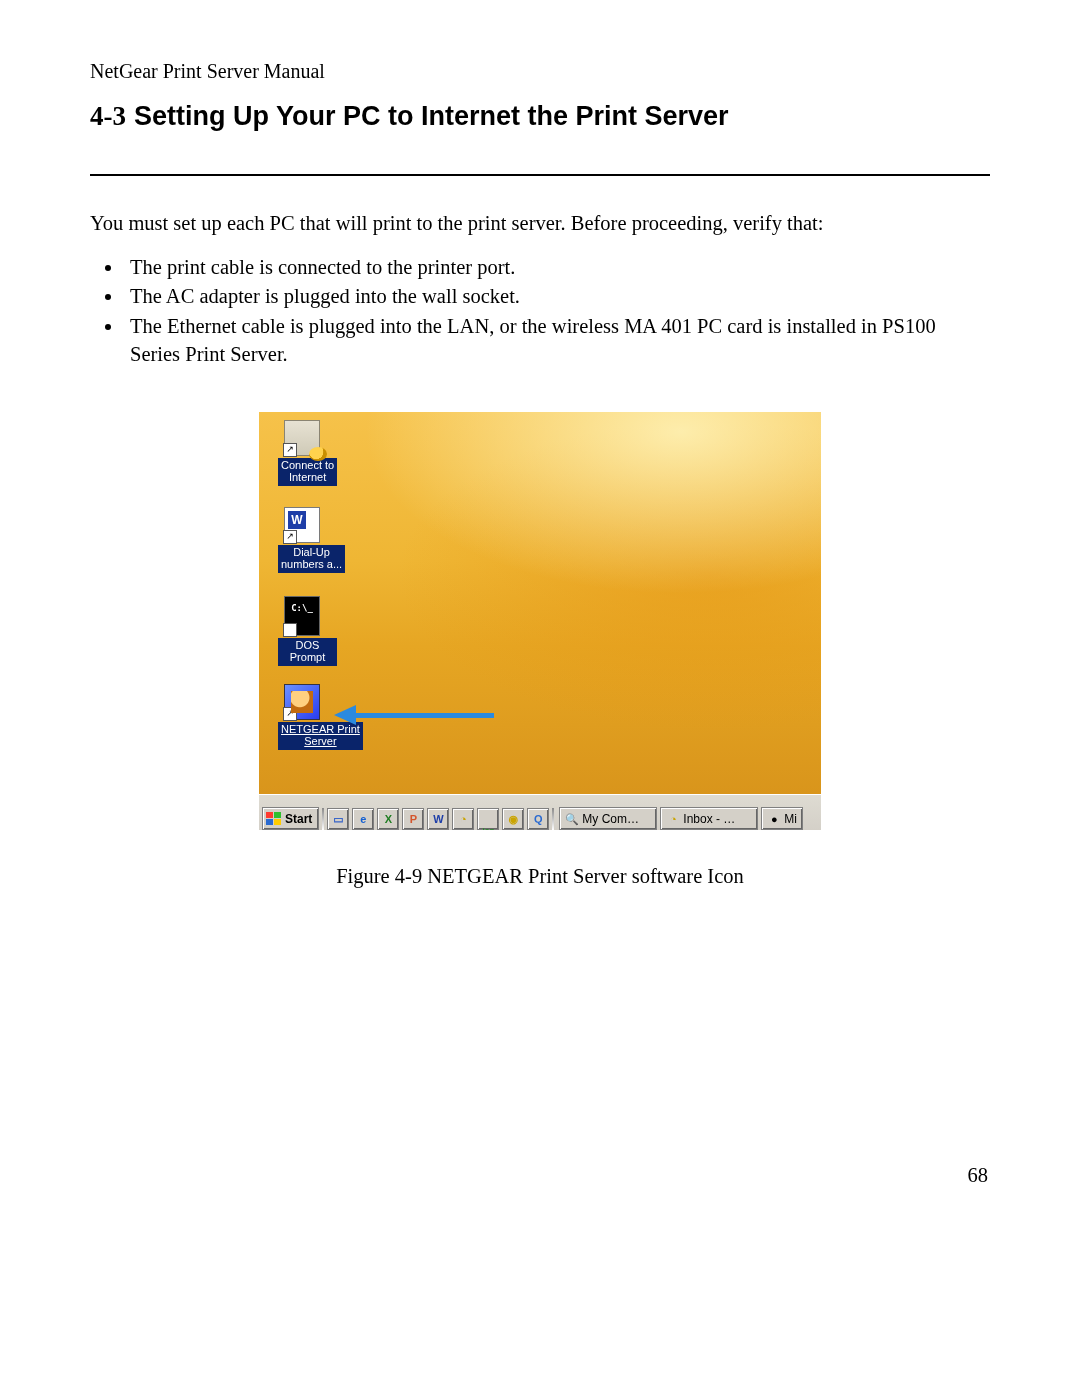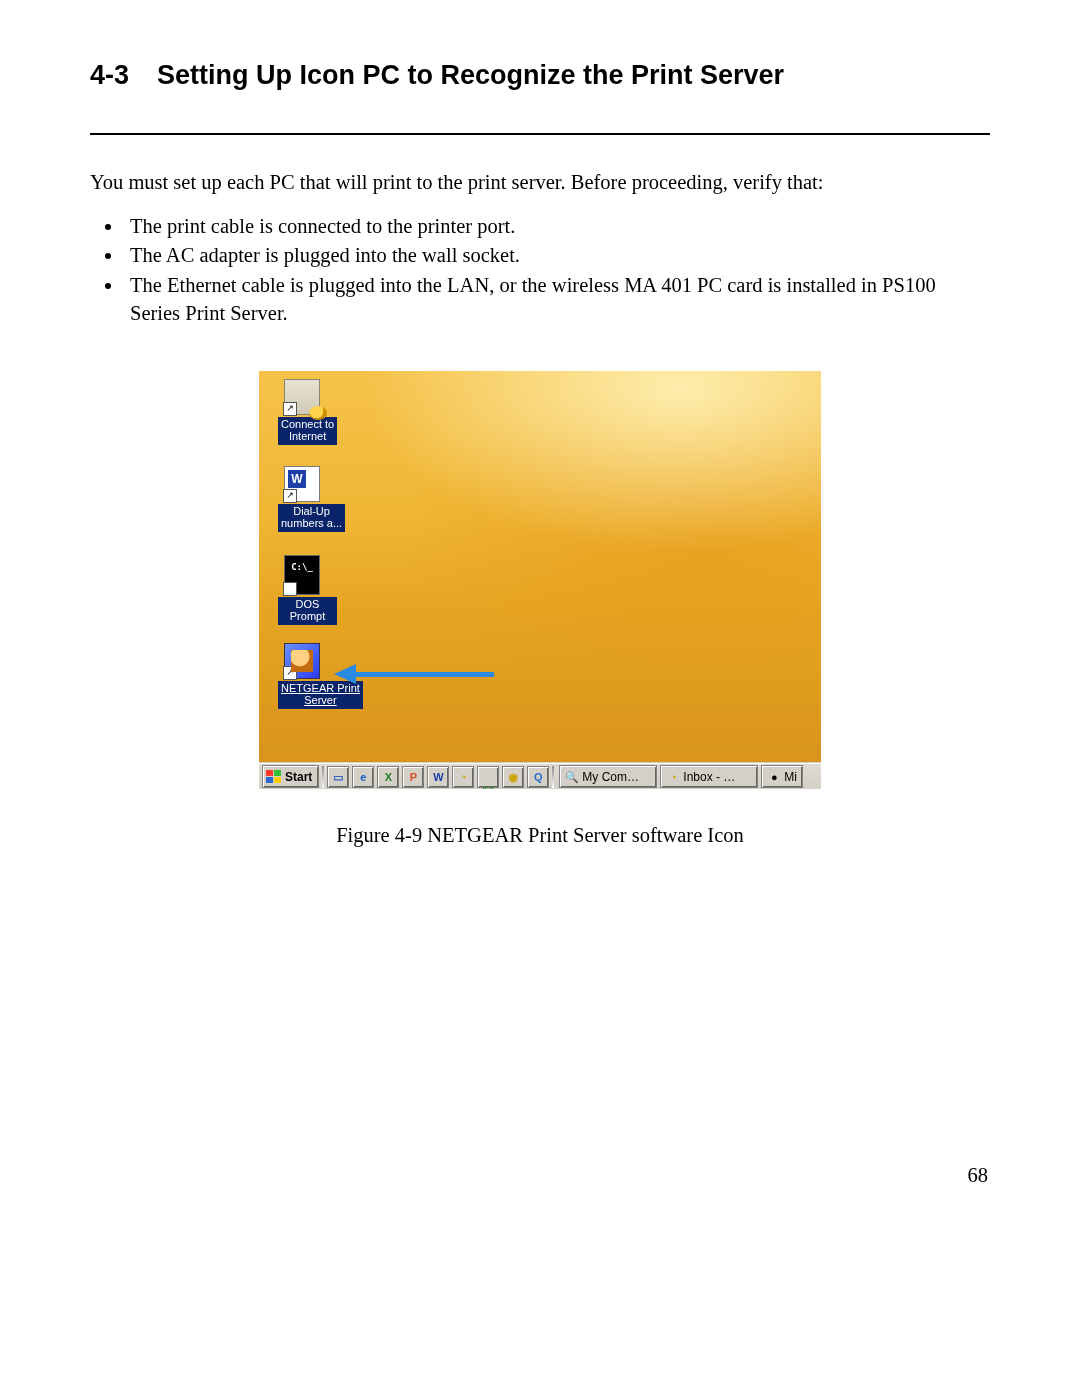--- a/index.html
+++ b/index.html
@@ -21,21 +21,22 @@
   }
   .section-heading {
     font-family: Arial, Helvetica, sans-serif;
     font-weight: bold;
     font-size: 27px;
     padding-bottom: 8px;
     margin-bottom: 34px;
   }
   .section-heading .num {
     display: inline-block;
-    margin-right: 28px;
+    margin-right: 8px;
+    font-family: Liberation Serif, serif;
   }
   .rule {
     border: none;
     border-top: 2px solid #000;
     margin: 0 0 34px 0;
   }
   .intro {
     font-size: 20.5px;
     margin: 0 0 4px 0;
     line-height: 1.35;
@@ -140,25 +141,25 @@
     width:0;height:0;
     border-top:10px solid transparent;
     border-bottom:10px solid transparent;
     border-right:22px solid #2a8adf;
   }
 
   
   .taskbar {
     position: absolute;
     left:0; right:0; bottom:0;
-    height: 26px;
+    height: 36px;
     background: linear-gradient(#dedbd2,#d4d0c8);
     border-top: 1px solid #fff;
     display: flex;
-    align-items: center;
+    align-items: flex-end;
     padding: 0 3px;
     box-sizing: border-box;
     color:#000;
   }
   .vr { width:2px; height:22px; background:linear-gradient(#8a8A8A,#fff); margin:0 3px; }
   .start-btn {
     display:flex;align-items:center;gap:3px;
     height:21px;padding:0 6px 0 3px;
     border:1px solid #808080;
     box-shadow: inset 1px 1px #fff, inset -1px -1px #666;
@@ -183,23 +184,24 @@
     background:#d4d0c8;display:flex;align-items:center;gap:3px;
     font:12px "MS Sans Serif",Tahoma,Arial;white-space:nowrap;overflow:hidden;
   }
   .glyph{display:inline-block;width:14px;height:14px;line-height:14px;text-align:center;font-size:11px;}
 </style>
 </head>
 <body>
 
 <div class="page">
 
+  <div class="running-header">NetGear Print Server Manual</div>
 
   <div class="section-heading">
-    <span class="num">4-3</span><span>Setting Up Icon PC to Recognize the Print Server</span>
+    <span class="num">4-3</span><span>Setting Up Your PC to Internet the Print Server</span>
   </div>
   <hr class="rule">
 
   <p class="intro">You must set up each PC that will print to the print server. Before proceeding, verify that:</p>
   <ul class="bullets">
     <li>The print cable is connected to the printer port.</li>
     <li>The AC adapter is plugged into the wall socket.</li>
     <li>The Ethernet cable is plugged into the LAN, or the wireless MA 401 PC card is installed in PS100 Series Print Server.</li>
   </ul>
 

